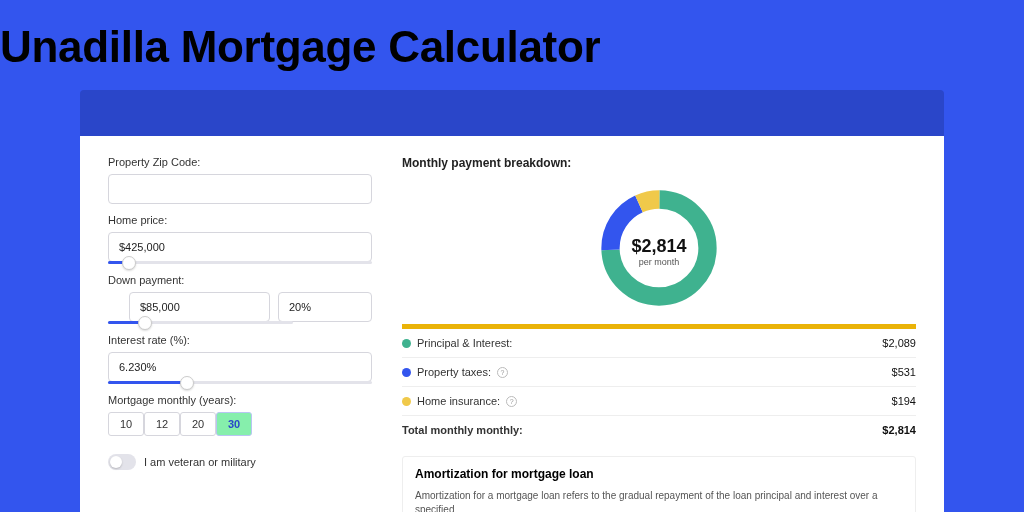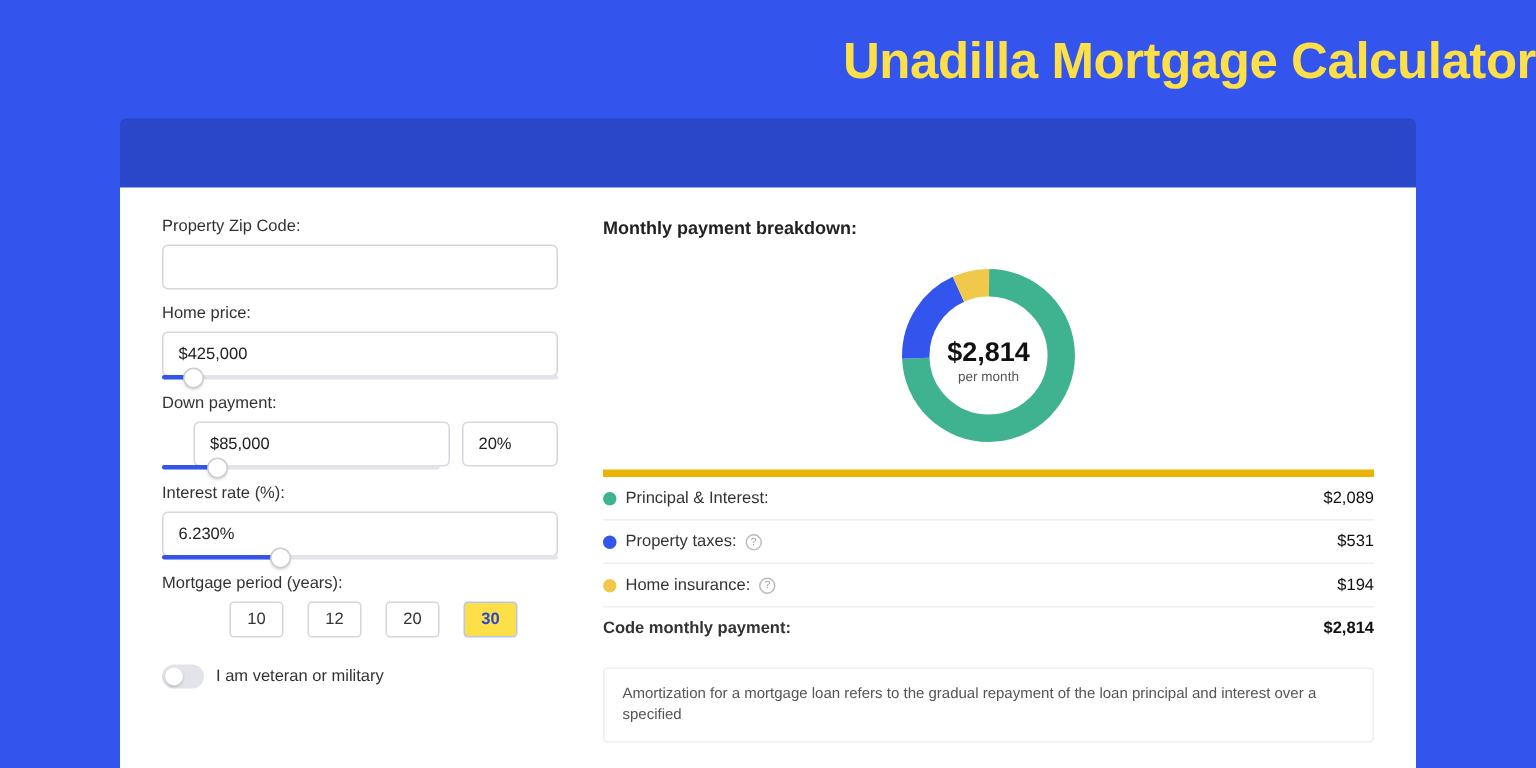--- a/index.html
+++ b/index.html
@@ -4,23 +4,23 @@
 <style>
   * { box-sizing: border-box; margin: 0; padding: 0; }
   body {
     width: 1024px;
     height: 512px;
     background: #3355ee;
     font-family: -apple-system, BlinkMacSystemFont, "Segoe UI", Arial, sans-serif;
     overflow: hidden;
   }
   .page-title {
-    text-align: right;
-    color: #fde047;
-    font-size: 34px;
+    text-align: left;
+    color: #000000;
+    font-size: 44px;
     font-weight: 700;
     padding-top: 22px;
     letter-spacing: -0.3px;
   }
   .header-band {
     background: #2a46c9;
     height: 46px;
     margin: 18px 80px 0 80px;
     border-radius: 4px 4px 0 0;
   }
@@ -70,37 +70,37 @@
     top: 50%;
     width: 14px; height: 14px;
     background: #fff;
     border: 1px solid #ccc;
     border-radius: 50%;
     transform: translate(-50%, -50%);
     box-shadow: 0 1px 2px rgba(0,0,0,0.15);
   }
   .dp-row { display: flex; gap: 8px; padding-left: 21px; }
   .dp-row .inp:first-child { flex: 1; }
-  .dp-row .inp:last-child { width: 64px; }
-
-  .period-row { display: flex; gap: 16px; margin-top: 4px; margin-left: 45px; }
+  .dp-row .inp:last-child { width: 94px; }
+
+  .period-row { display: flex; gap: 0; margin-top: 4px; }
   .period-btn {
     width: 36px; height: 24px;
     border: 1px solid #d6d6dd;
     border-radius: 3px;
     font-size: 11px;
     background: #fff;
     color: #333;
     display: flex;
     align-items: center;
     justify-content: center;
     cursor: pointer;
   }
   .period-btn.sel {
-    background: #fde047;
+    background: #86efac;
     border-color: #b8c5f2;
     color: #2a46c9;
     font-weight: 700;
   }
 
   .toggle-row { display: flex; align-items: center; gap: 8px; margin-top: 18px; text-align: right; }
   .toggle {
     width: 28px; height: 16px;
     background: #e3e3ea;
     border-radius: 20px;
@@ -204,21 +204,21 @@
       <div class="slider-thumb" style="left: 20%;"></div>
     </div>
 
     <div class="fld-label">Interest rate (%):</div>
     <input class="inp" value="6.230%" style="">
     <div class="slider-track">
       <div class="slider-fill" style="width: 30%;"></div>
       <div class="slider-thumb" style="left: 30%;"></div>
     </div>
 
-    <div class="fld-label">Mortgage period (years):</div>
+    <div class="fld-label">Mortgage monthly (years):</div>
     <div class="period-row" id="period-row">
         <div class="period-btn">10</div>
         <div class="period-btn">12</div>
         <div class="period-btn">20</div>
         <div class="period-btn sel">30</div>
       </div>
 
     <div class="toggle-row">
       <div class="toggle"></div>
       <span class="toggle-label">I am veteran or military</span>
@@ -260,22 +260,23 @@
           <span class="bd-left">
             <span class="dot y"></span>
             <span>Home insurance:</span>
             <span class="info-ic">?</span>
           </span>
           <span class="bd-val">$194</span>
         </div>
       </div>
 
     <div class="bd-row">
-      <span class="bd-left bd-total">Code monthly payment:</span>
+      <span class="bd-left bd-total">Total monthly monthly:</span>
       <span class="bd-val bd-total">$2,814</span>
     </div>
 
     <div class="amort-box">
+      <div class="amort-title">Amortization for mortgage loan</div>
       <div class="amort-text">Amortization for a mortgage loan refers to the gradual repayment of the loan principal and interest over a specified</div>
     </div>
   </div>
 
 </div>
 
 </body></html>

